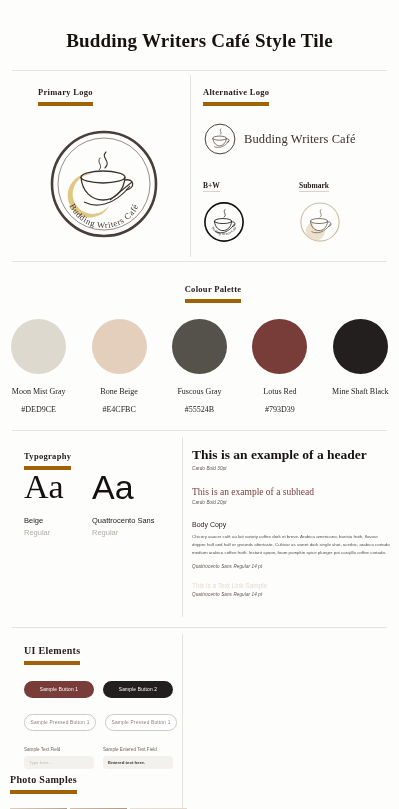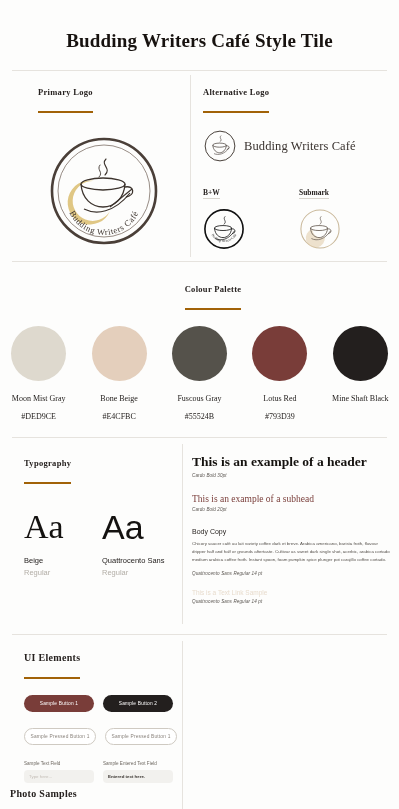--- a/index.html
+++ b/index.html
@@ -23,22 +23,22 @@
   }
 
   
   .sec-label {
     font-family: "Liberation Serif", serif;
     font-size: 8.5px;
     font-weight: bold;
     letter-spacing: 0.3px;
     color: #26211f;
     display: inline-block;
-    padding-bottom: 14px;
-    border-bottom: 2px solid #a16207;
+    padding-bottom: 5px;
+    border-bottom: 4px solid #a16207;
   }
   .sec-label.big {
     font-size: 10px;
   }
   .divider {
     height: 1px;
     background: #e6e3de;
     margin: 0 12px;
   }
 
@@ -166,22 +166,21 @@
     box-sizing: border-box;
   }
   .typo-right {
     width: 217px;
     padding-left: 10px;
     padding-right: 8px;
     box-sizing: border-box;
   }
   .specimens {
     display: flex;
-    margin-top: 26px;
-    gap: 10px;
+    gap: 0;
   }
   .spec { width: 68px; }
   .spec .glyph-serif {
     font-family: "Liberation Serif", serif;
     font-size: 34px;
     line-height: 1;
     color: #141210;
   }
   .spec .glyph-sans {
     font-family: "Liberation Sans", sans-serif;

